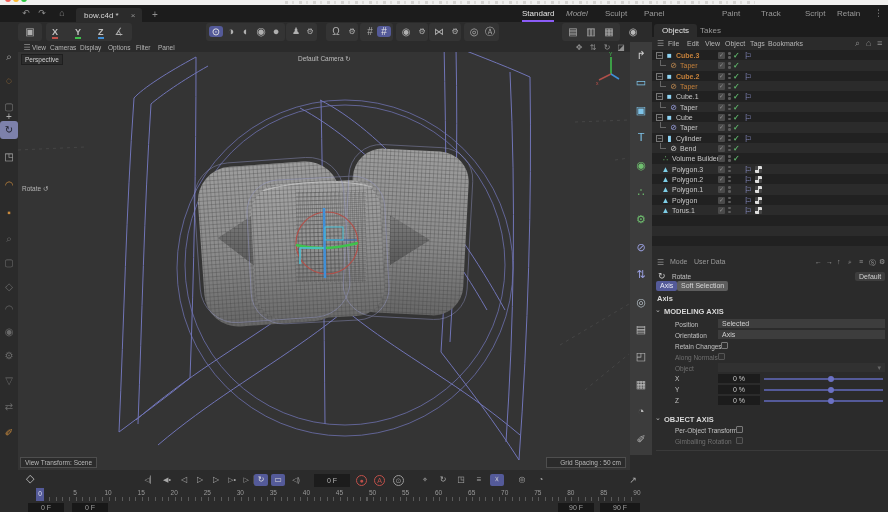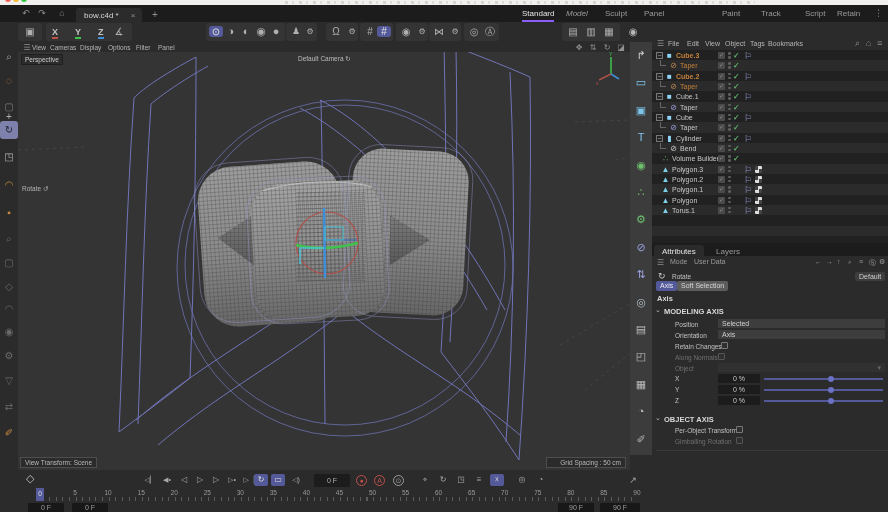--- a/index.html
+++ b/index.html
@@ -298,20 +298,24 @@
     <div class="msico r" style="top: 249.6px; color: rgb(185, 196, 204);">◎</div>
     <div class="msico r" style="top: 277px; color: rgb(185, 185, 185);">▤</div>
     <div class="msico r" style="top: 304.4px; color: rgb(185, 185, 185);">◰</div>
     <div class="msico r" style="top: 331.8px; color: rgb(185, 185, 185);">▦</div>
     <div class="msico r" style="top: 359.2px; color: rgb(185, 185, 185);">◔</div>
     <div class="msico r" style="top: 386.6px; color: rgb(185, 185, 185);">✐</div>
   </div>
 <div id="midstrip-below" class="r"></div>
 
 <div id="rightpanel" class="r">
+  <div id="om-tabs" class="r">
+    <div class="ptab active r" style="left:2px"><span>Objects</span></div>
+    <div class="ptab r" style="left:40px"><span>Takes</span></div>
+  </div>
   <div id="om-menu" class="r">
     <div class="r icon" style="left:5px;top:2px;font-size:8px">☰</div>
     <div id="ommenus">
         <div class="omm r" style="left: 16px;">File</div>
         <div class="omm r" style="left: 35px;">Edit</div>
         <div class="omm r" style="left: 53px;">View</div>
         <div class="omm r" style="left: 73px;">Object</div>
         <div class="omm r" style="left: 98px;">Tags</div>
         <div class="omm r" style="left: 116px;">Bookmarks</div>
       </div>
@@ -501,24 +505,20 @@
         <div class="texq"></div>
       </div>
       <div class="omrow r" style="top: 165.28px; background: rgb(33, 33, 33);"></div>
       <div class="omrow r" style="top: 175.61px; background: rgb(43, 43, 43);"></div>
       <div class="omrow r" style="top: 185.94px; background: rgb(33, 33, 33);"></div>
       <div class="omrow r" style="top: 196.27px; background: rgb(43, 43, 43);"></div>
       <div class="omrow r" style="top: 206.6px; background: rgb(33, 33, 33);"></div>
     </div>
 
   <div id="attr" class="r">
-    <div id="attr-tabs" class="r">
-      <div class="ptab active r" style="left:2px"><span>Attributes</span></div>
-      <div class="ptab r" style="left:56px"><span>Layers</span></div>
-    </div>
     <div id="attr-menu" class="r">
       <div class="r icon" style="left:5px;top:2px;font-size:8px">☰</div>
       <div class="r aico" style="left:18px"><span>Mode</span></div>
       <div class="r aico" style="left:42px"><span>User Data</span></div>
       <div class="r aico" style="left:163px">←</div>
       <div class="r aico" style="left:174px">→</div>
       <div class="r aico" style="left:185px">↑</div>
       <div class="r aico" style="left:196px">⌕</div>
       <div class="r aico" style="left:207px">≡</div>
       <div class="r aico" style="left:217px">Ⓢ</div>

